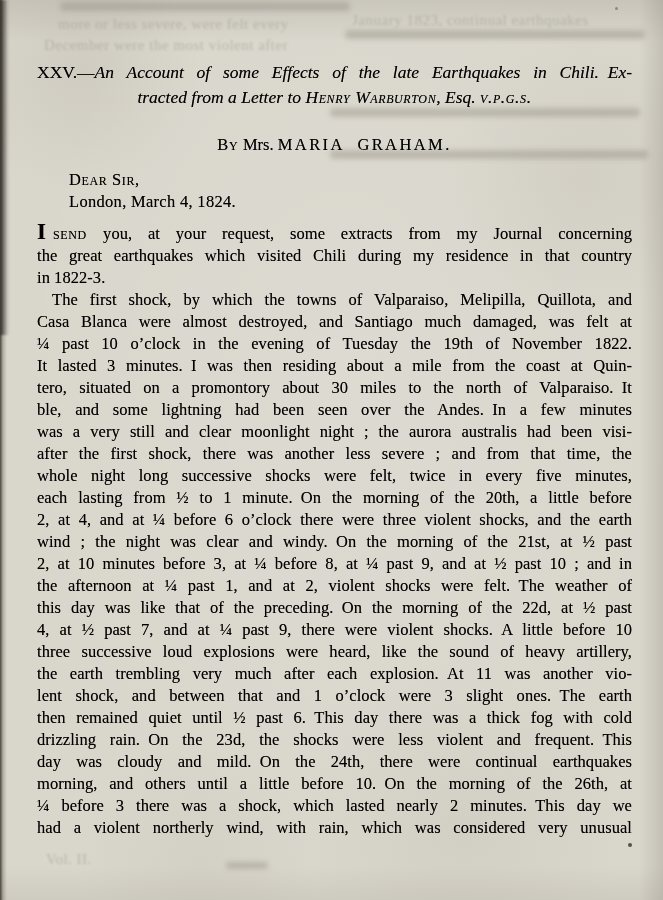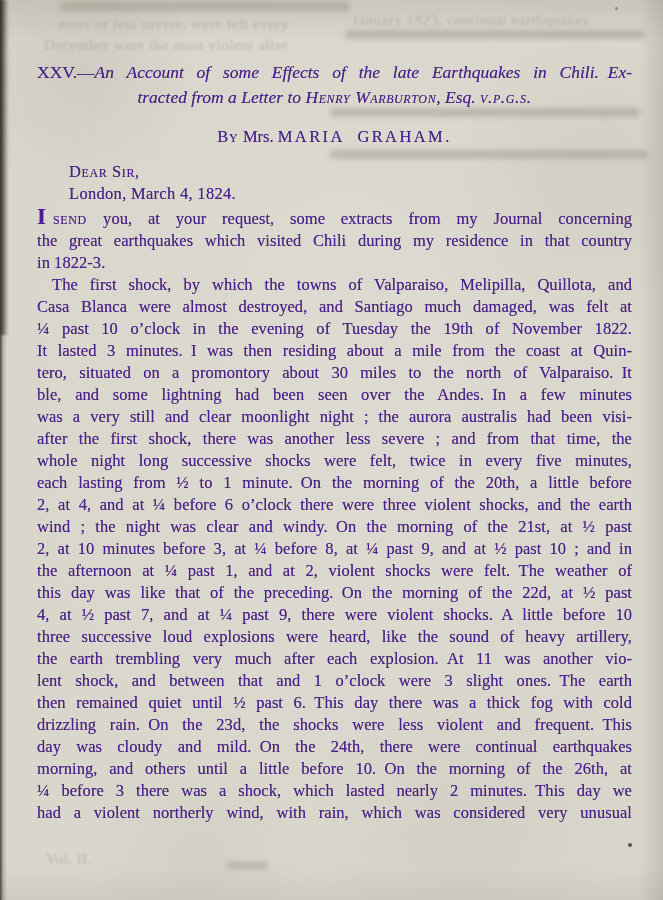--- a/index.html
+++ b/index.html
@@ -26,38 +26,38 @@
   .edge-left{position:absolute;left:0;top:0;bottom:0;width:7px;
     background:linear-gradient(to right, rgba(28,24,18,0.75), rgba(28,24,18,0.20) 45%, rgba(28,24,18,0));}
   .edge-left-top{position:absolute;left:0;top:0;width:9px;height:335px;filter:blur(1px);
     background:linear-gradient(to right, rgba(22,18,12,0.65), rgba(22,18,12,0));}
   .ghosts{position:absolute;inset:0;pointer-events:none;}
   .ghost-frag{position:absolute;font-size:15px;color:#9e9c8e;opacity:0.55;
     filter:blur(1.3px);letter-spacing:0.5px;white-space:nowrap;}
   .streak{position:absolute;border-radius:4px;filter:blur(2.5px);
     background:rgba(150,146,132,0.45);}
   .speck{position:absolute;border-radius:50%;background:rgba(40,35,28,0.75);}
-  .content{position:absolute;left:37px;right:31px;top:60px;color:#4c1d95;
+  .content{position:absolute;left:37px;right:31px;top:60px;color:#000000;
     text-shadow:0 0 0.4px rgba(32,28,22,0.55);}
   .line{display:block;text-align:justify;text-align-last:justify;}
   .line.center{text-align:center;text-align-last:center;}
   .line.left{text-align-last:left;}
   .line.indent{text-indent:15px;}
   .heading .line{font-size:17.5px;line-height:25px;}
   .tk-rm{font-style:normal;}
   .tk-it{font-style:italic;}
   .tk-itsc{font-style:italic;font-variant:small-caps;letter-spacing:0.6px;}
   .tk-sc{font-variant:small-caps;letter-spacing:0.6px;}
   .tk-caps{letter-spacing:2.4px;word-spacing:7px;}
   .tk-opener{font-size:23px;line-height:1;margin-right:7px;font-weight:bold;}
-  .byline{margin-top:15px;font-size:16.5px;line-height:24px;}
+  .byline{margin-top:23px;font-size:16.5px;line-height:24px;}
   .salutation-row{margin-top:12px;display:flex;justify-content:space-between;
     align-items:baseline;font-size:16.5px;line-height:22px;padding-right:20px;flex-direction:column;}
   .salutation-row .right{letter-spacing:0.3px;margin-left:32px;}
-  .bodytext{font-size:16.5px;line-height:22px;letter-spacing:0.05px;}
+  .bodytext{margin-top:7px;font-size:16.5px;line-height:22px;letter-spacing:0.05px;}
 </style>
 </head>
 <body>
 
 <div class="sheet"></div>
 <div class="edge-left"></div>
 <div class="edge-left-top"></div>
 
 <div class="ghosts">
   <div class="streak" style="left:60px;top:2px;width:290px;height:9px"></div>

